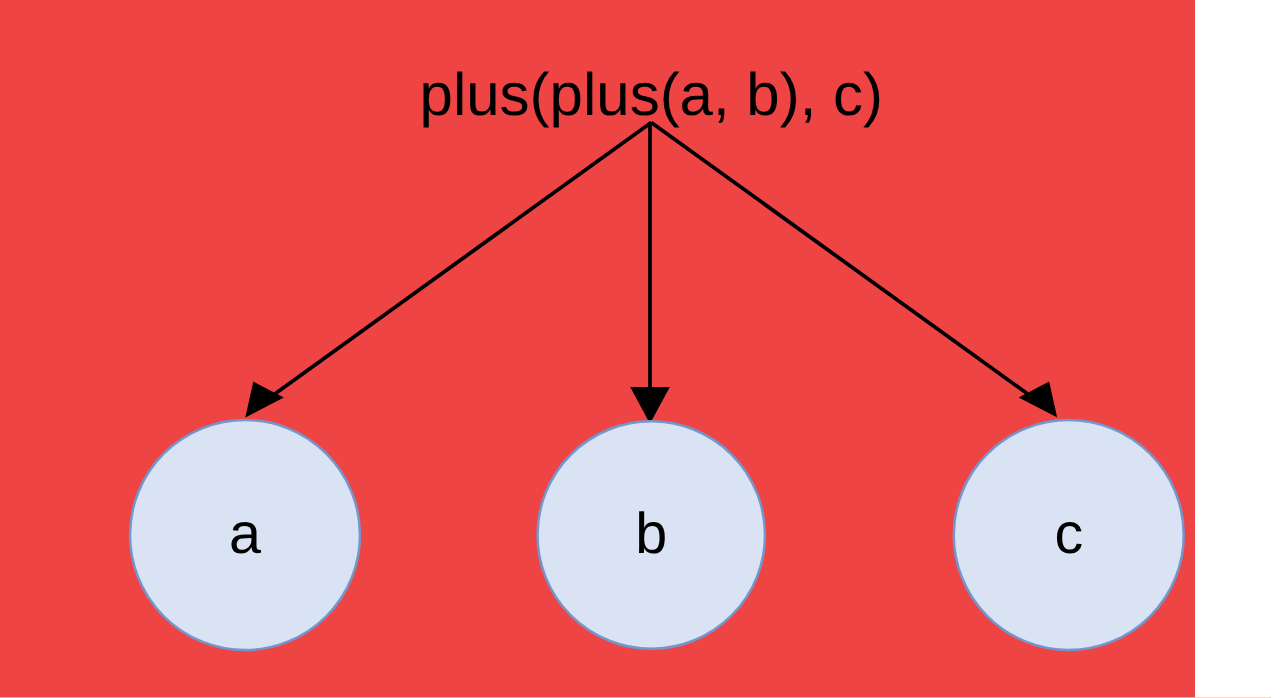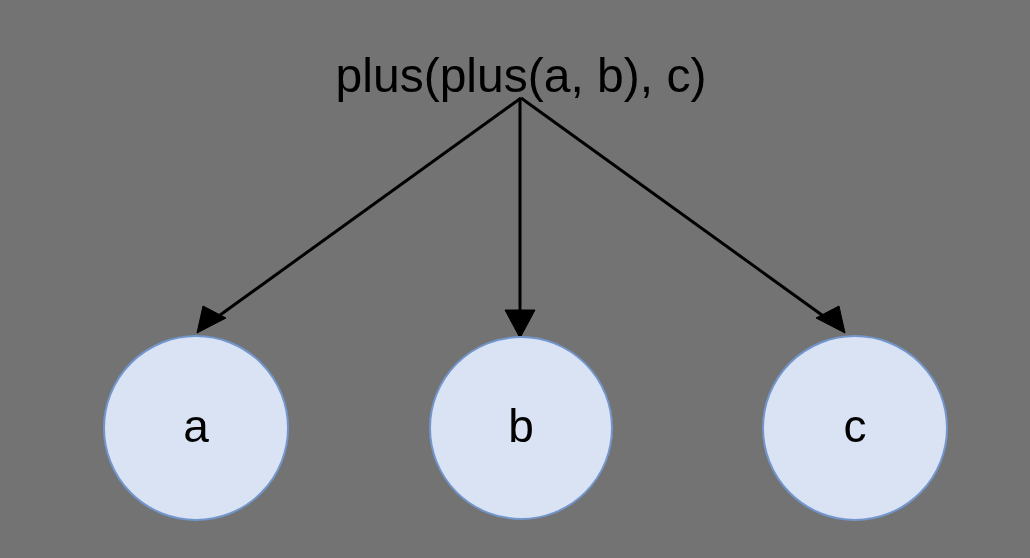--- a/index.html
+++ b/index.html
@@ -6,23 +6,23 @@
   html, body {
     margin: 0;
     padding: 0;
     background: #ffffff;
   }
   body {
     font-family: "Liberation Sans", sans-serif;
   }
   #diagram-canvas {
     position: relative;
-    width: 1030px;
+    width: 956px;
     height: 558px;
-    background: #737373;
+    background: #ef4444;
     overflow: hidden;
   }
   #diagram-svg {
     position: absolute;
     left: 0;
     top: 0;
     width: 1030px;
     height: 558px;
     display: block;
   }

